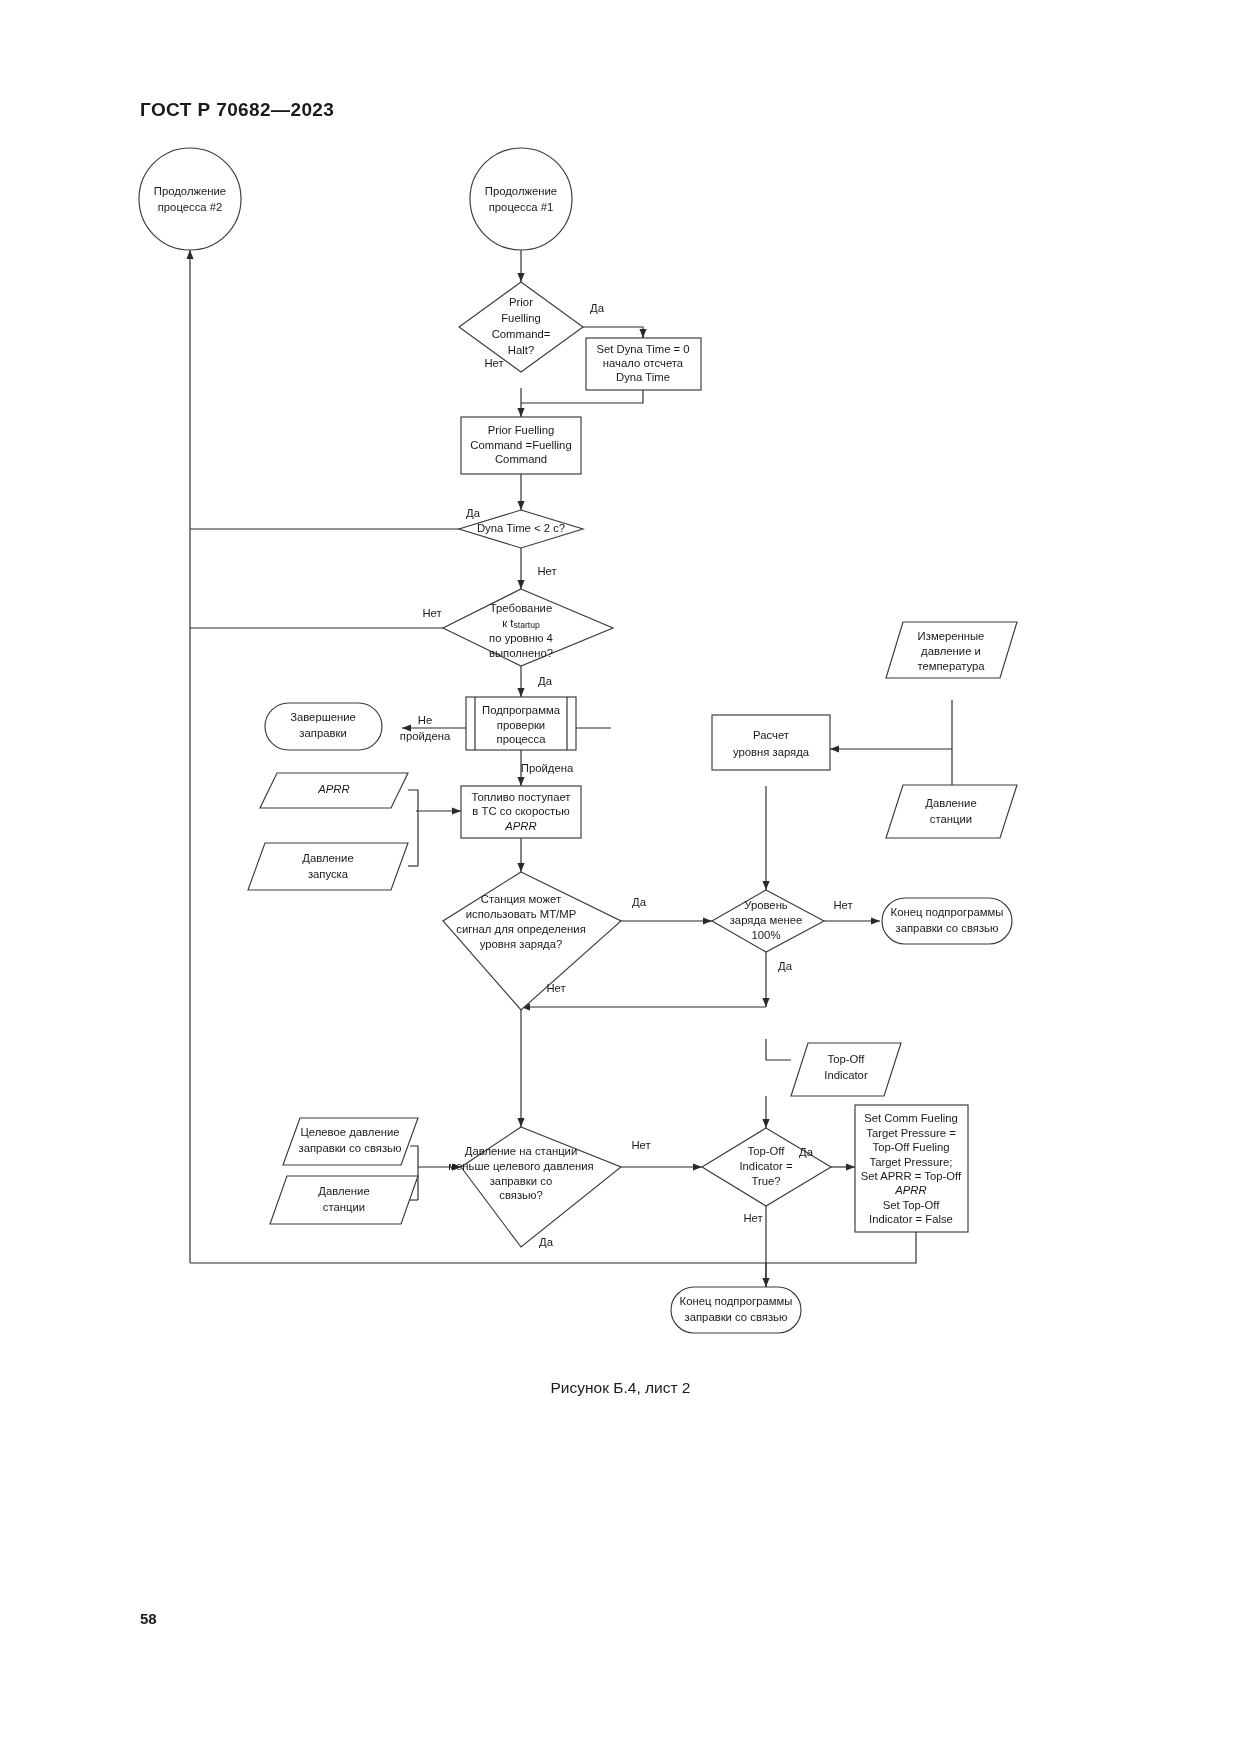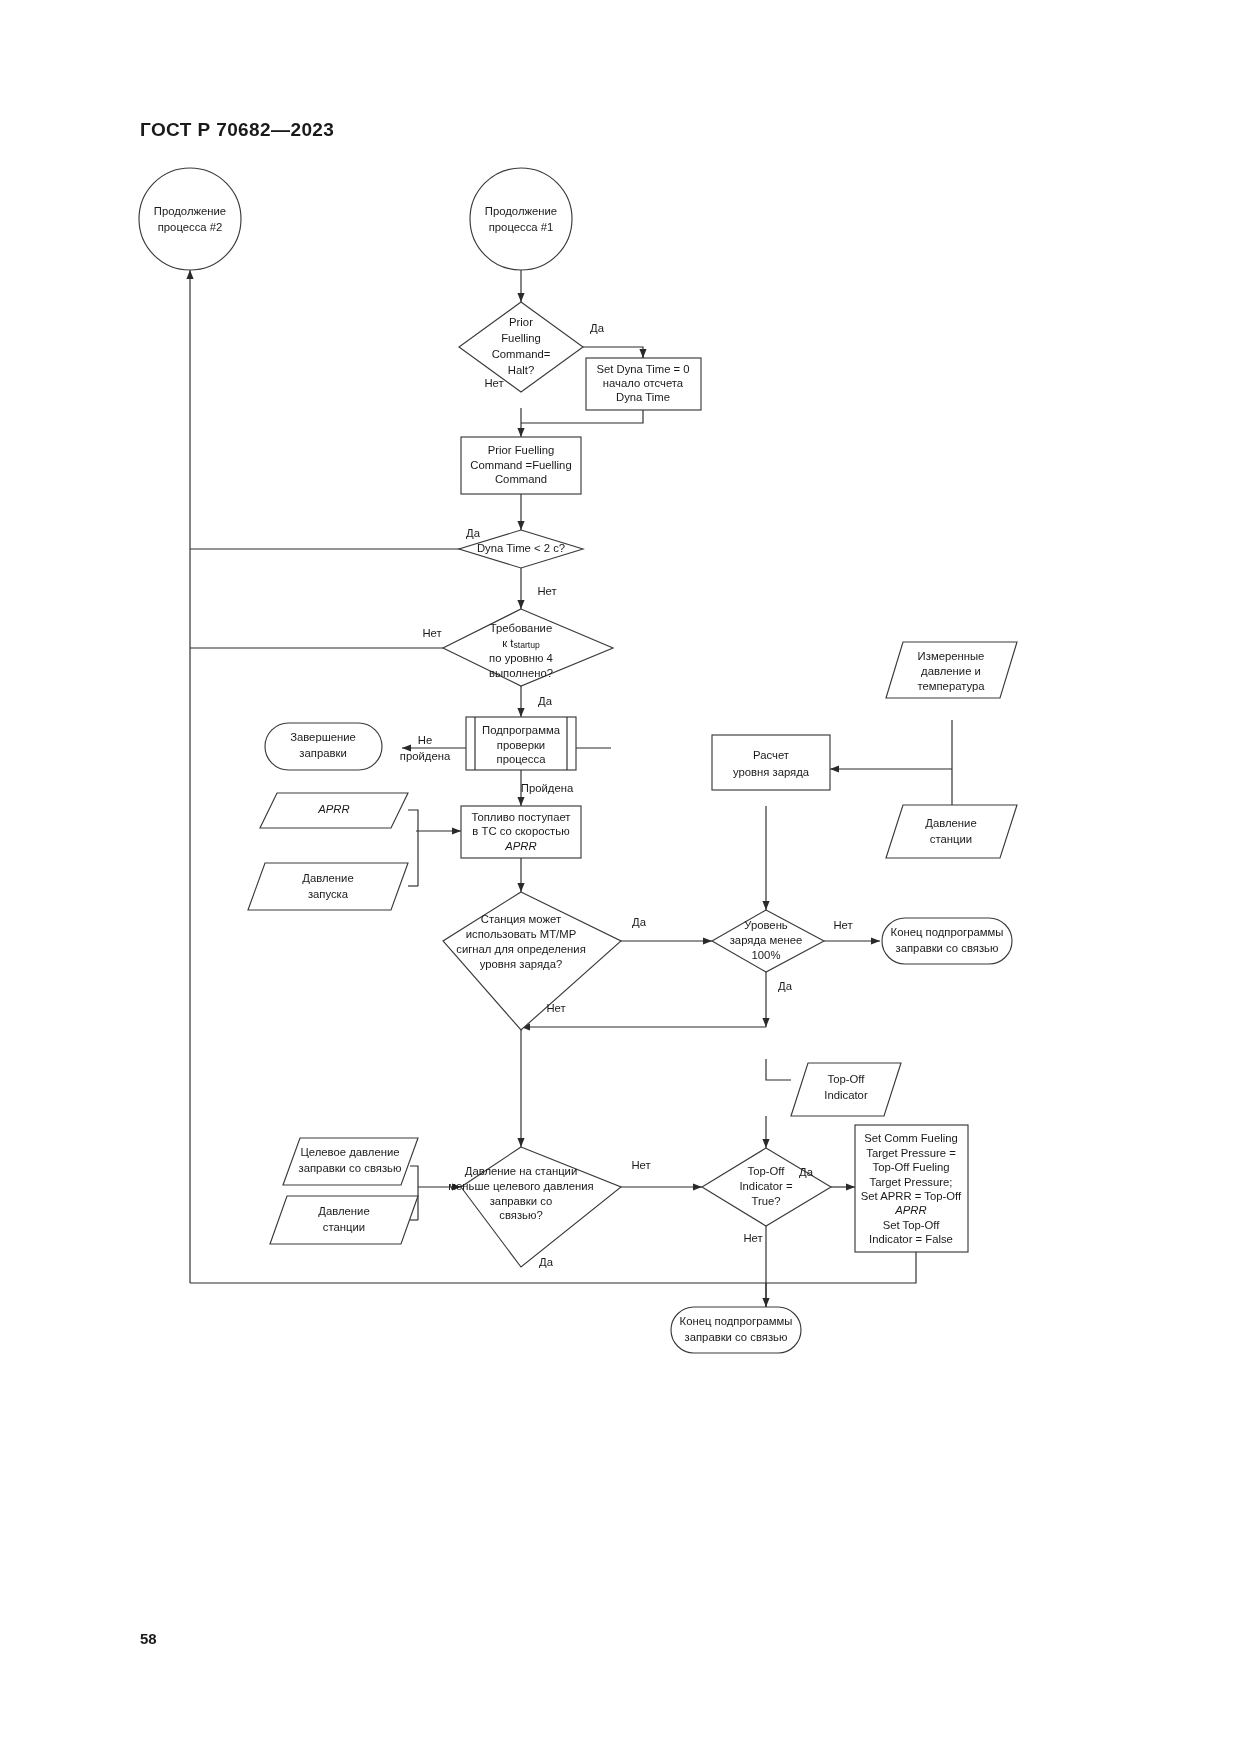--- a/index.html
+++ b/index.html
@@ -1,18 +1,18 @@
 <!DOCTYPE html>
 <html><head>
 <meta charset="utf-8">
 <style>
   html,body{margin:0;padding:0;background:#fff;}
   body{width:1241px;height:1754px;position:relative;
        font-family:"Liberation Sans","DejaVu Sans",sans-serif;color:#1a1a1a;}
-  .page{position:absolute;inset:0;margin-top:20px;}
+  .page{position:absolute;inset:0;}
   .hdr{position:absolute;left:140px;top:99px;font-size:19px;font-weight:bold;letter-spacing:.4px;}
   .pnum{position:absolute;left:140px;top:1610px;font-size:15px;font-weight:bold;}
   .cap{position:absolute;top:1379px;left:0;width:1241px;text-align:center;font-size:15.5px;}
   svg.flow{position:absolute;left:0;top:0;width:1241px;height:1754px;overflow:visible;}
   svg.flow text{font-family:"Liberation Sans","DejaVu Sans",sans-serif;
                 font-size:11.3px;fill:#1a1a1a;text-anchor:middle;dominant-baseline:middle;}
   svg.flow text.it{font-style:italic;}
   svg.flow .sh{fill:#fff;stroke:#3a3a3a;stroke-width:1.15;}
   svg.flow .ln{stroke:#2a2a2a;stroke-width:1.15;fill:none;}
 </style>
@@ -253,14 +253,15 @@
       <text x="911" y="1220">Indicator = False</text>
     </g>
 
     <g>
       <rect class="sh" x="671" y="1287" width="130" height="46" rx="23" ry="23"></rect>
       <text x="736" y="1302">Конец подпрограммы</text>
       <text x="736" y="1318">заправки со связью</text>
     </g>
   </svg>
 
+  <div class="cap">Рисунок Б.4, лист 2</div>
   <div class="pnum">58</div>
 </div>
 
 </body></html>

